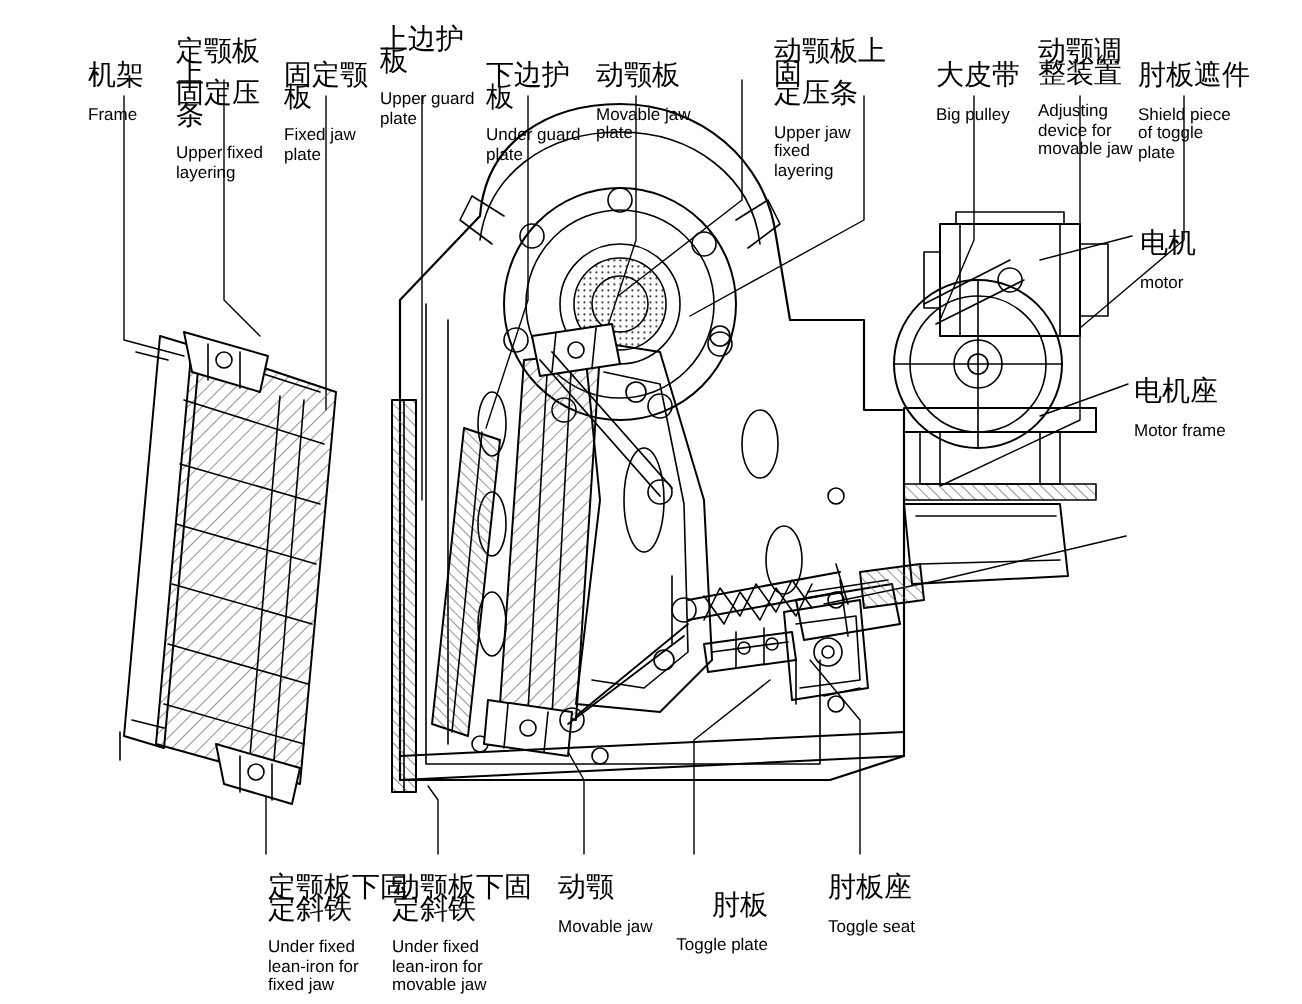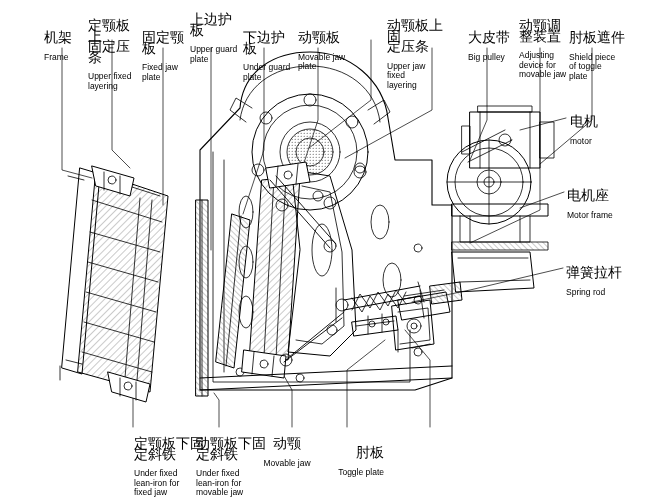--- a/index.html
+++ b/index.html
@@ -345,43 +345,43 @@
   <div class="label left" style="left:570px; top:106px; width:60px;">
     <span class="cn">电机</span>
     <span class="en">motor</span>
   </div>
 
   <div class="label left" style="left:567px; top:180px; width:70px;">
     <span class="cn">电机座</span>
     <span class="en">Motor frame</span>
   </div>
 
-  <div class="label left" style="left:566px; top:257px; width:70px;">
-    <span class="cn">弹簧拉杆</span>
-    <span class="en">Spring rod</span>
-  </div>
 
   <div class="label left" style="left:110px; top:428px; width:78px;margin-left:24px;">
     <span class="cn">定颚板下固定斜铁</span>
     <span class="en">Under fixed
 lean-iron for
 fixed jaw</span>
   </div>
 
   <div class="label left" style="left:196px; top:428px; width:80px;">
     <span class="cn">动颚板下固定斜铁</span>
     <span class="en">Under fixed
 lean-iron for
 movable jaw</span>
   </div>
 
-  <div class="label left" style="left:261px; top:428px; width:52px;text-align:center;">
+  <div class="label left" style="left:279px; top:428px; width:52px;">
     <span class="cn">动颚</span>
     <span class="en">Movable jaw</span>
   </div>
 
   <div class="label left" style="left:332px; top:437px; width:52px;text-align:right;">
     <span class="cn">肘板</span>
     <span class="en">Toggle plate</span>
   </div>
 
+  <div class="label left" style="left:414px; top:428px; width:58px;">
+    <span class="cn">肘板座</span>
+    <span class="en">Toggle seat</span>
+  </div>
 
 </div>
 
 </body></html>

